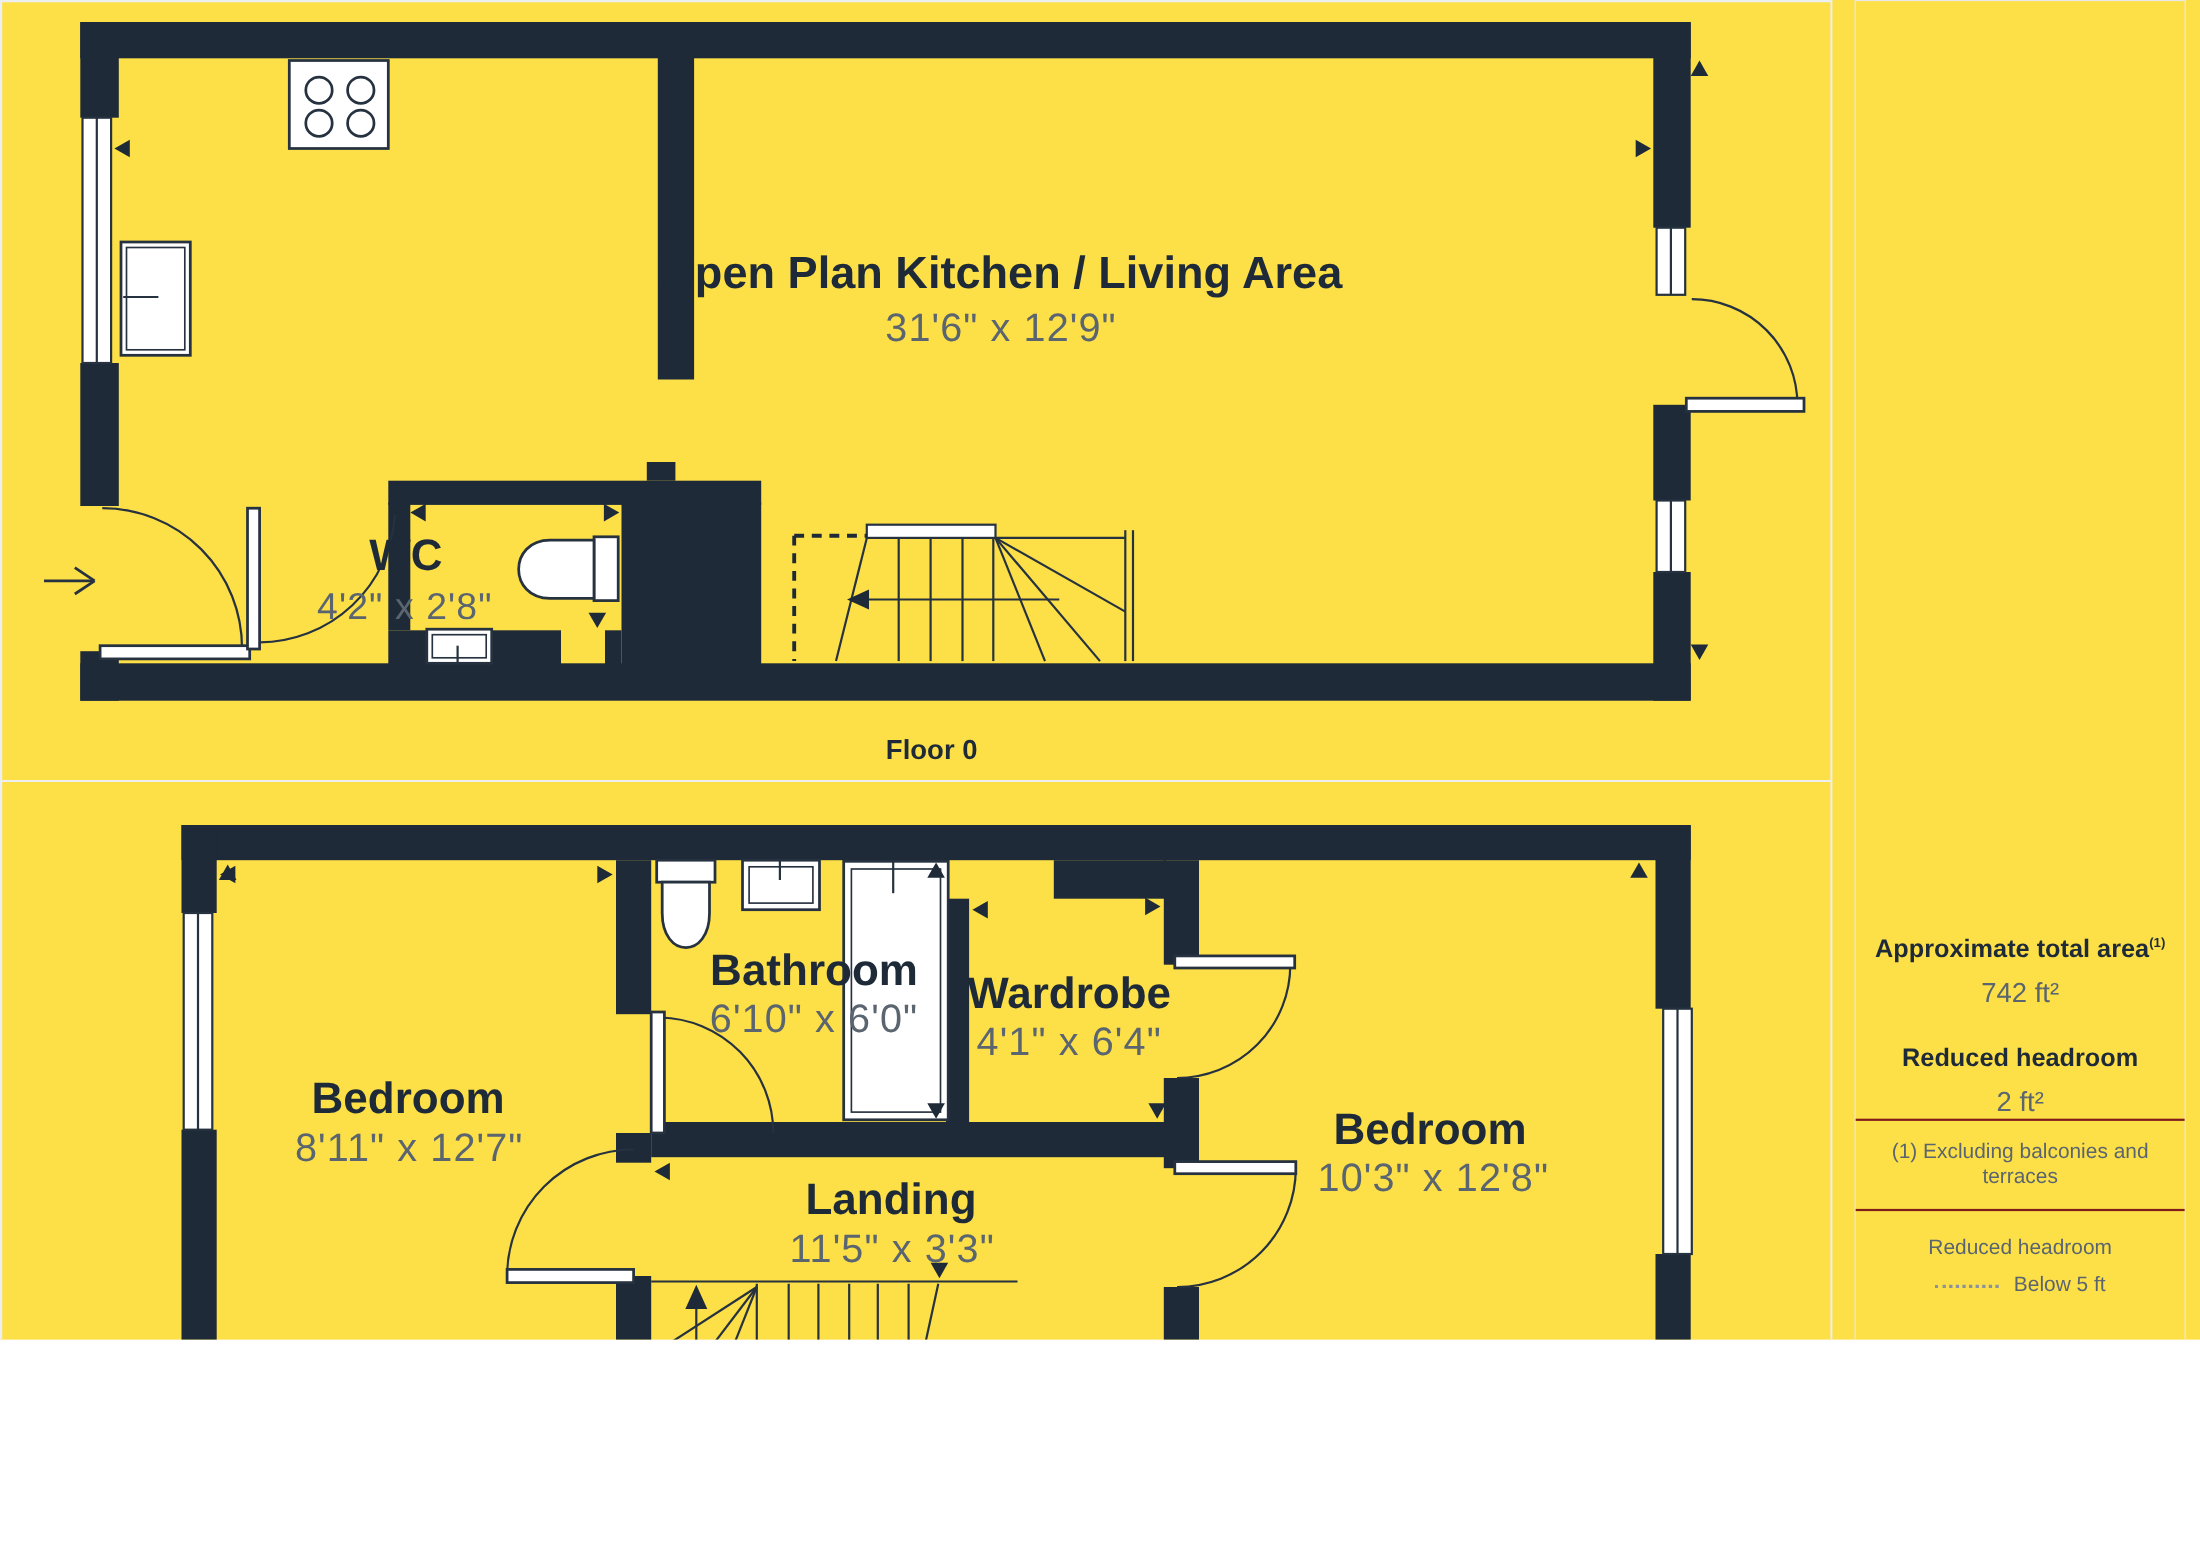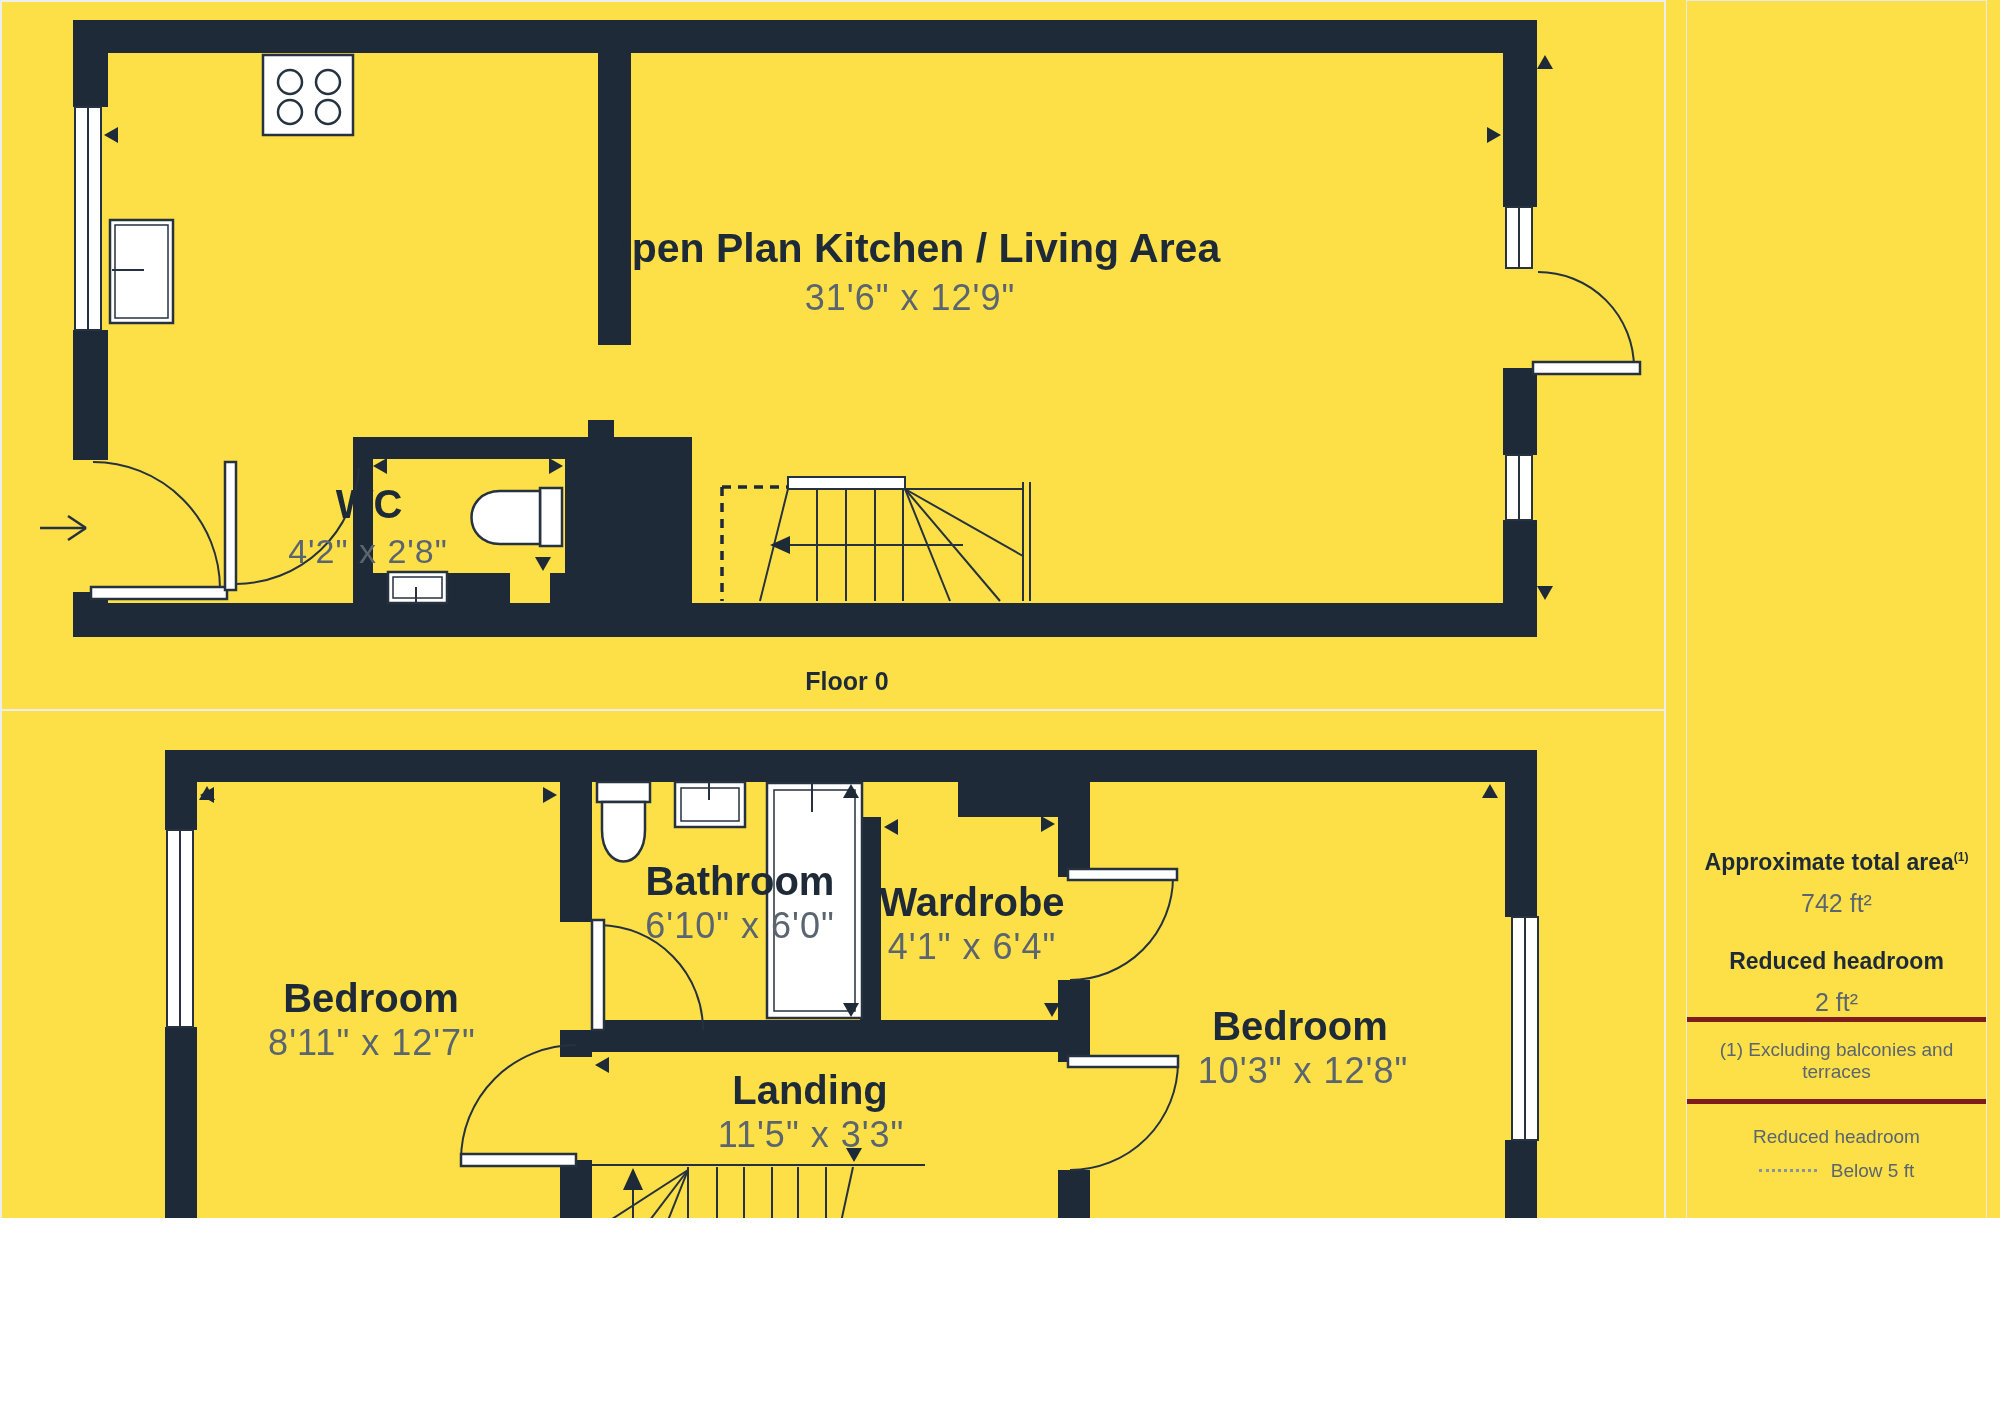--- a/index.html
+++ b/index.html
@@ -11,21 +11,21 @@
   .room-dims{fill:#5b6570;letter-spacing:1px;}
   .floor-label{font-weight:700;font-size:25px;fill:#1e2a38;}
   .sidebar{position:absolute;left:1686px;top:0;width:301px;height:1407px;
            border:1px solid #e7e9eb;display:flex;flex-direction:column;box-sizing:border-box;}
   .sb-main{height:1016px;display:flex;flex-direction:column;justify-content:flex-end;
            align-items:center;text-align:center;box-sizing:border-box;}
   .sb-title{font-size:23px;font-weight:700;color:#1e2a38;}
   .sb-title sup{font-size:12px;}
   .sb-value{font-size:25px;color:#5b6570;margin-top:13px;}
   .sb-gap{height:30px;}
-  .sb-section{border-top:5px solid #7f1d1d;display:flex;flex-direction:column;
+  .sb-section{border-top:2px solid #7f1d1d;display:flex;flex-direction:column;
               justify-content:center;align-items:center;text-align:center;box-sizing:border-box;}
   .sb-footnote{height:82px;font-size:19px;color:#5b6570;}
   .sb-legend{height:104px;font-size:19px;color:#5b6570;}
   .legend-row{margin-top:12px;display:flex;align-items:center;}
   .dotted-sample{display:inline-block;width:58px;border-top:3px dotted #8a929b;margin-right:14px;}
   .sb-disclaimer{flex:1;font-size:19px;color:#5b6570;justify-content:flex-start;padding:28px 26px 0 26px;line-height:1.32;}
   .brand{margin-top:16px;font-size:21px;letter-spacing:1.5px;color:#454f59;}
   .brand b{font-weight:700;}
 </style>
 </head>

